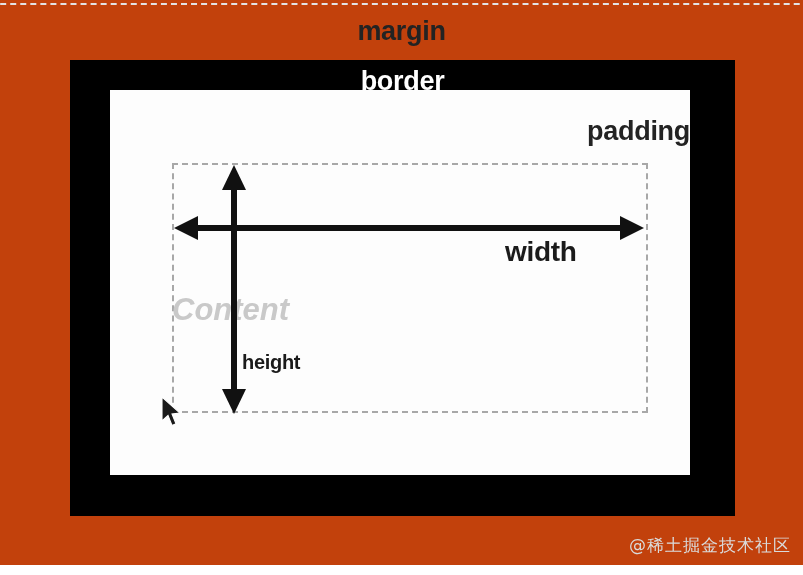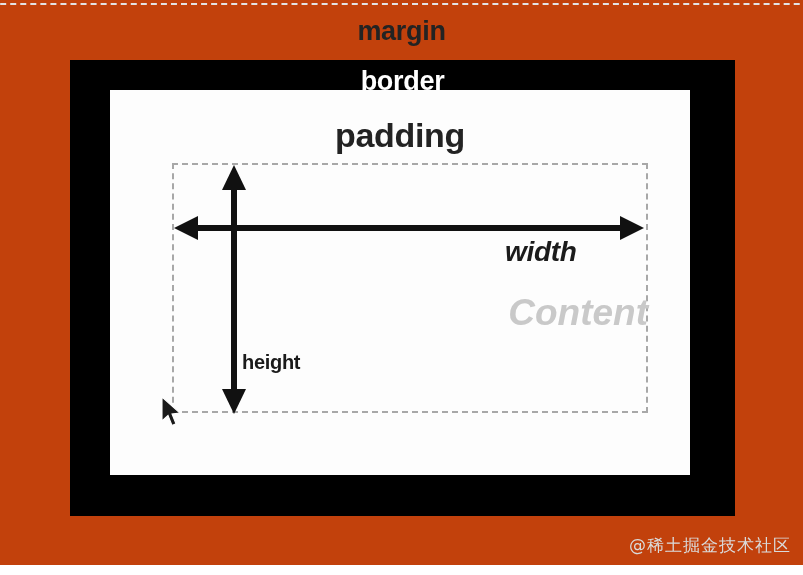--- a/index.html
+++ b/index.html
@@ -72,22 +72,22 @@
     width: 580px;
     height: 385px;
     background: #fdfdfd;
   }
 
   .label-padding {
     position: absolute;
     left: 110px;
     top: 116px;
     width: 580px;
-    text-align: center;
-    font-size: 34px;
+    text-align: right;
+    font-size: 27px;
     font-weight: bold;
     color: #232323;
     letter-spacing: -0.3px;
   }
 
   
   .content-box {
     position: absolute;
     left: 172px;
     top: 163px;
@@ -95,22 +95,22 @@
     height: 250px;
     border: 2px dashed #a8a8a8;
     box-sizing: border-box;
   }
 
   .label-content {
     position: absolute;
     left: 172px;
     top: 292px;
     width: 476px;
-    text-align: right;
-    font-size: 37px;
+    text-align: left;
+    font-size: 31px;
     font-weight: bold;
     font-style: italic;
     color: #c9c9c9;
   }
 
   
   .arrow-svg {
     position: absolute;
     left: 0;
     top: 0;
@@ -120,21 +120,20 @@
   }
 
   .label-width {
     position: absolute;
     left: 505px;
     top: 236px;
     font-size: 28px;
     font-weight: bold;
     color: #1b1b1b;
     letter-spacing: -0.3px;
-    font-style: italic;
   }
 
   .label-height {
     position: absolute;
     left: 242px;
     top: 351px;
     font-size: 20px;
     font-weight: bold;
     color: #1b1b1b;
     letter-spacing: -0.3px;

